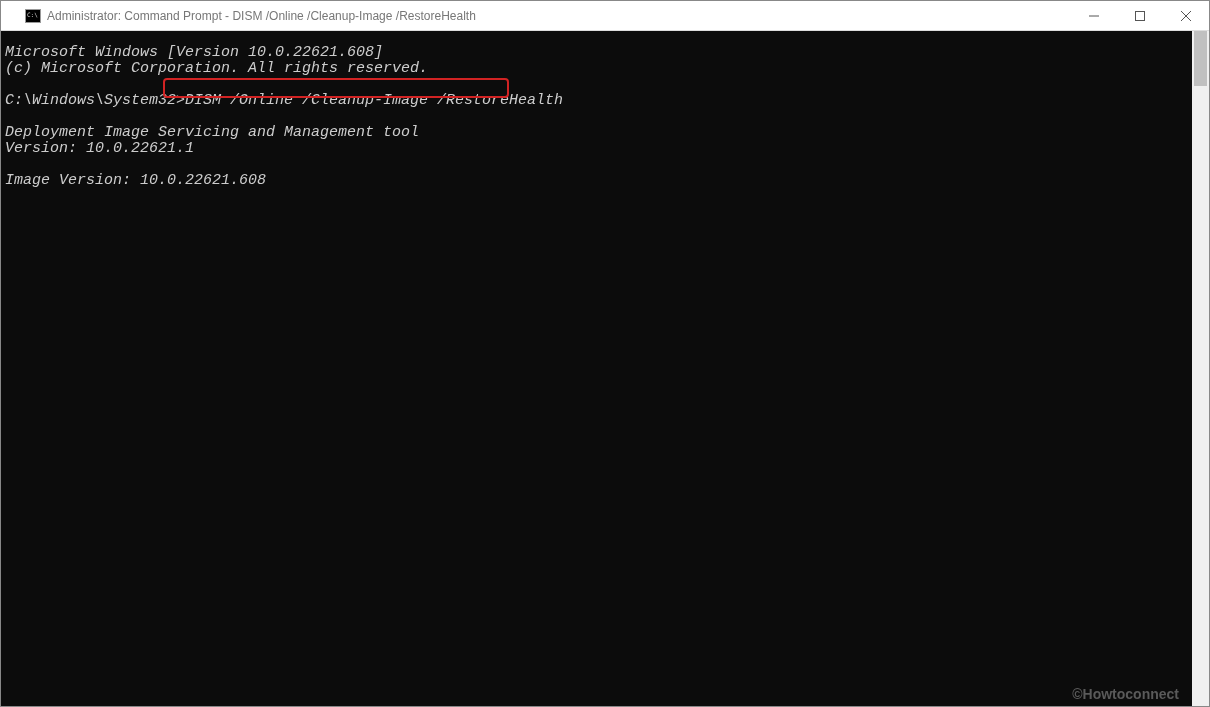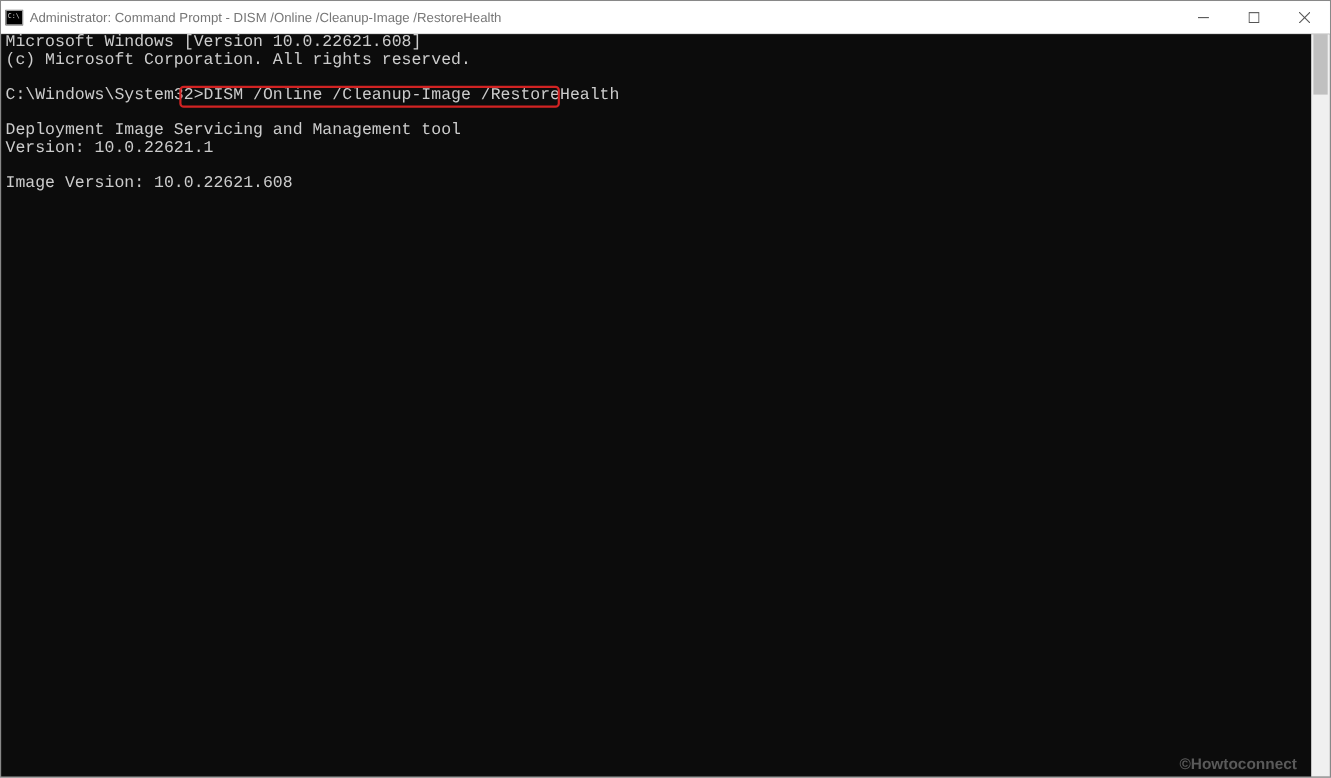--- a/index.html
+++ b/index.html
@@ -21,21 +21,21 @@
       background: #f0f0f0;
       display: flex;
       flex-direction: column;
       position: relative;
     }
     .titlebar {
       height: 30px;
       background: #ffffff;
       display: flex;
       align-items: center;
-      padding-left: 4px;
+      padding-left: 24px;
       border-bottom: 1px solid #ddd;
       color: #777;
       font-size: 12px;
       user-select: none;
     }
     .titlebar .app-icon {
       width: 16px;
       height: 14px;
       margin-right: 6px;
       background: #000;
@@ -81,23 +81,24 @@
       position: relative;
       display: flex;
     }
     .terminal {
       flex: 1;
       color: #cccccc;
       font-family: Consolas, "Courier New", monospace;
       font-size: 15px;
       line-height: 16px;
       white-space: pre;
-      padding: 0 4px 4px 4px;
+      padding: 14px 4px 4px 4px;
       overflow: hidden;
       position: relative;
+      font-style: italic;
     }
     .scrollbar-gutter {
       width: 17px;
       background: #f0f0f0;
       position: relative;
     }
     .scrollbar-thumb {
       position: absolute;
       top: 0;
       left: 2px;

